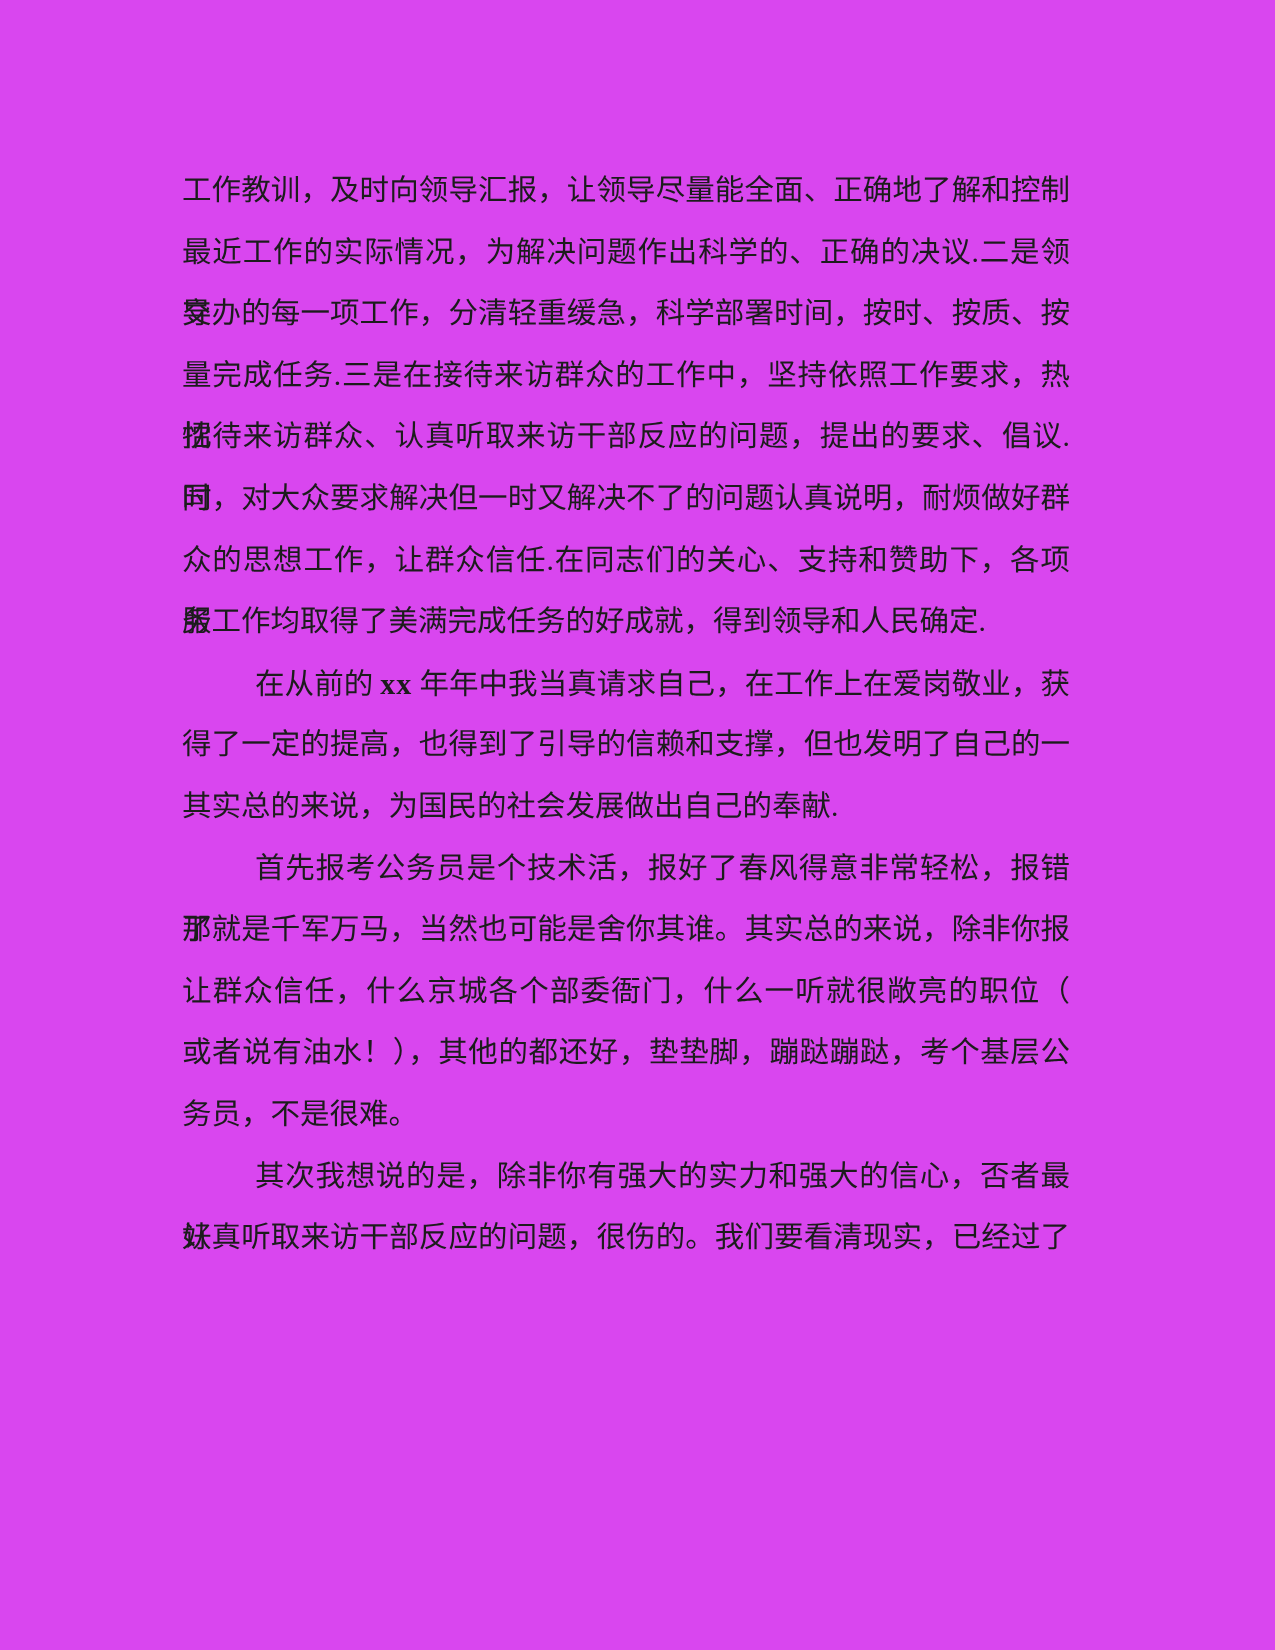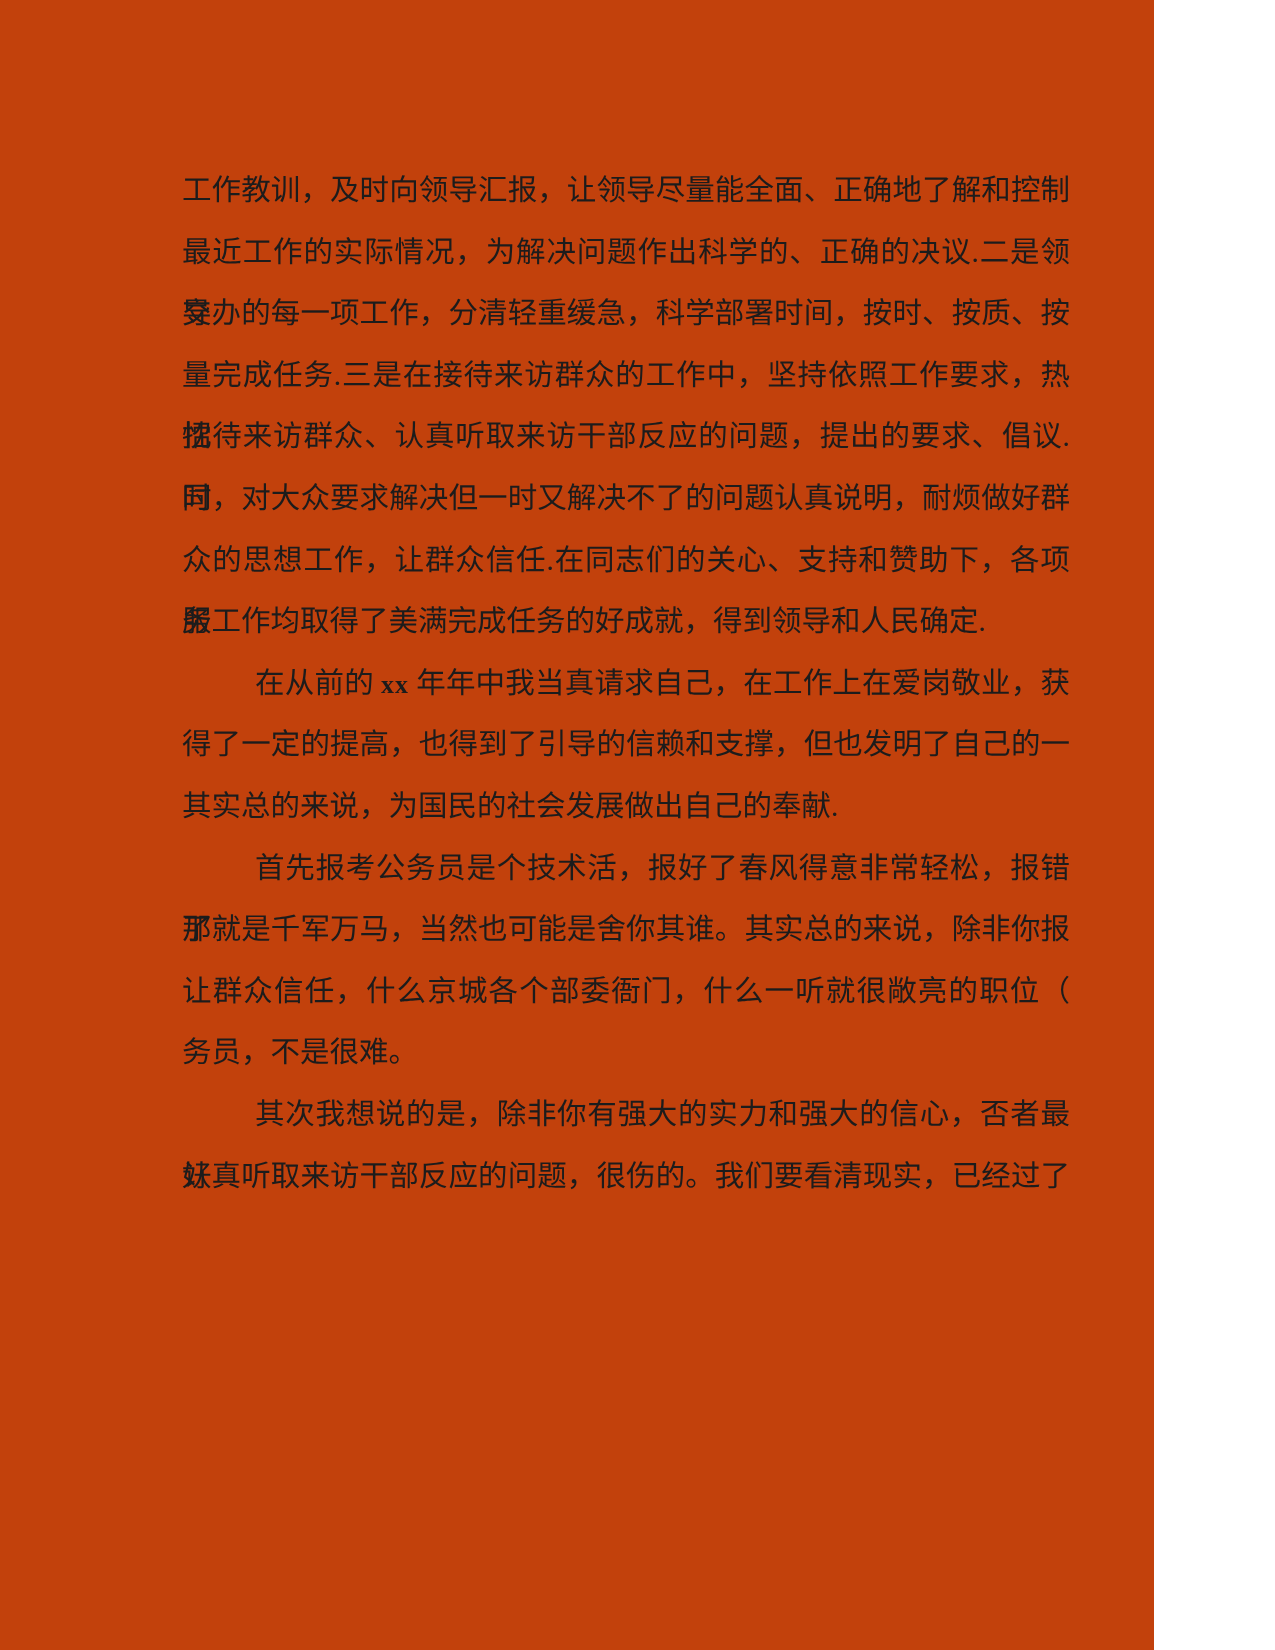--- a/index.html
+++ b/index.html
@@ -2,23 +2,23 @@
 <html lang="zh-CN"><head>
 <meta charset="utf-8">
 <style>
   html, body {
     margin: 0;
     padding: 0;
     background: #ffffff;
   }
   .page {
     position: relative;
-    width: 1154px;
+    width: 1275px;
     height: 1650px;
-    background: #c2410c;
+    background: #d946ef;
     overflow: hidden;
     font-family: "Liberation Serif", serif;
     color: #1c1c1c;
   }
   .textblock {
     position: absolute;
     left: 182px;
     top: 160px;
     width: 888px;
   }
@@ -34,21 +34,21 @@
     white-space: normal;
     text-align: justify;
     text-align-last: justify;
     text-justify: inter-character;
   }
   .line.ind {
     text-indent: 73px;
   }
   .latin {
     font-family: "Liberation Serif", serif;
-    font-size: 26px;
+    font-size: 30px;
     font-weight: 600;
     margin: 0 7px;
     letter-spacing: 1px;
   }
 </style>
 </head>
 <body>
 
 <div class="page">
   <div class="textblock" id="textblock">
@@ -59,17 +59,18 @@
       <div class="line j">招待来访群众、认真听取来访干部反应的问题，提出的要求、倡议.同</div>
       <div class="line j">时，对大众要求解决但一时又解决不了的问题认真说明，耐烦做好群</div>
       <div class="line j">众的思想工作，让群众信任.在同志们的关心、支持和赞助下，各项服</div>
       <div class="line">务工作均取得了美满完成任务的好成就，得到领导和人民确定.</div>
       <div class="line j ind">在从前的<span class="latin">xx</span>年年中我当真请求自己，在工作上在爱岗敬业，获</div>
       <div class="line j">得了一定的提高，也得到了引导的信赖和支撑，但也发明了自己的一</div>
       <div class="line">其实总的来说，为国民的社会发展做出自己的奉献.</div>
       <div class="line j ind">首先报考公务员是个技术活，报好了春风得意非常轻松，报错了</div>
       <div class="line j">那就是千军万马，当然也可能是舍你其谁。其实总的来说，除非你报</div>
       <div class="line j">让群众信任，什么京城各个部委衙门，什么一听就很敞亮的职位（</div>
+      <div class="line j">或者说有油水！），其他的都还好，垫垫脚，蹦跶蹦跶，考个基层公</div>
       <div class="line">务员，不是很难。</div>
       <div class="line j ind">其次我想说的是，除非你有强大的实力和强大的信心，否者最好</div>
       <div class="line j">认真听取来访干部反应的问题，很伤的。我们要看清现实，已经过了</div>
     </div>
 </div>
 
 </body></html>

